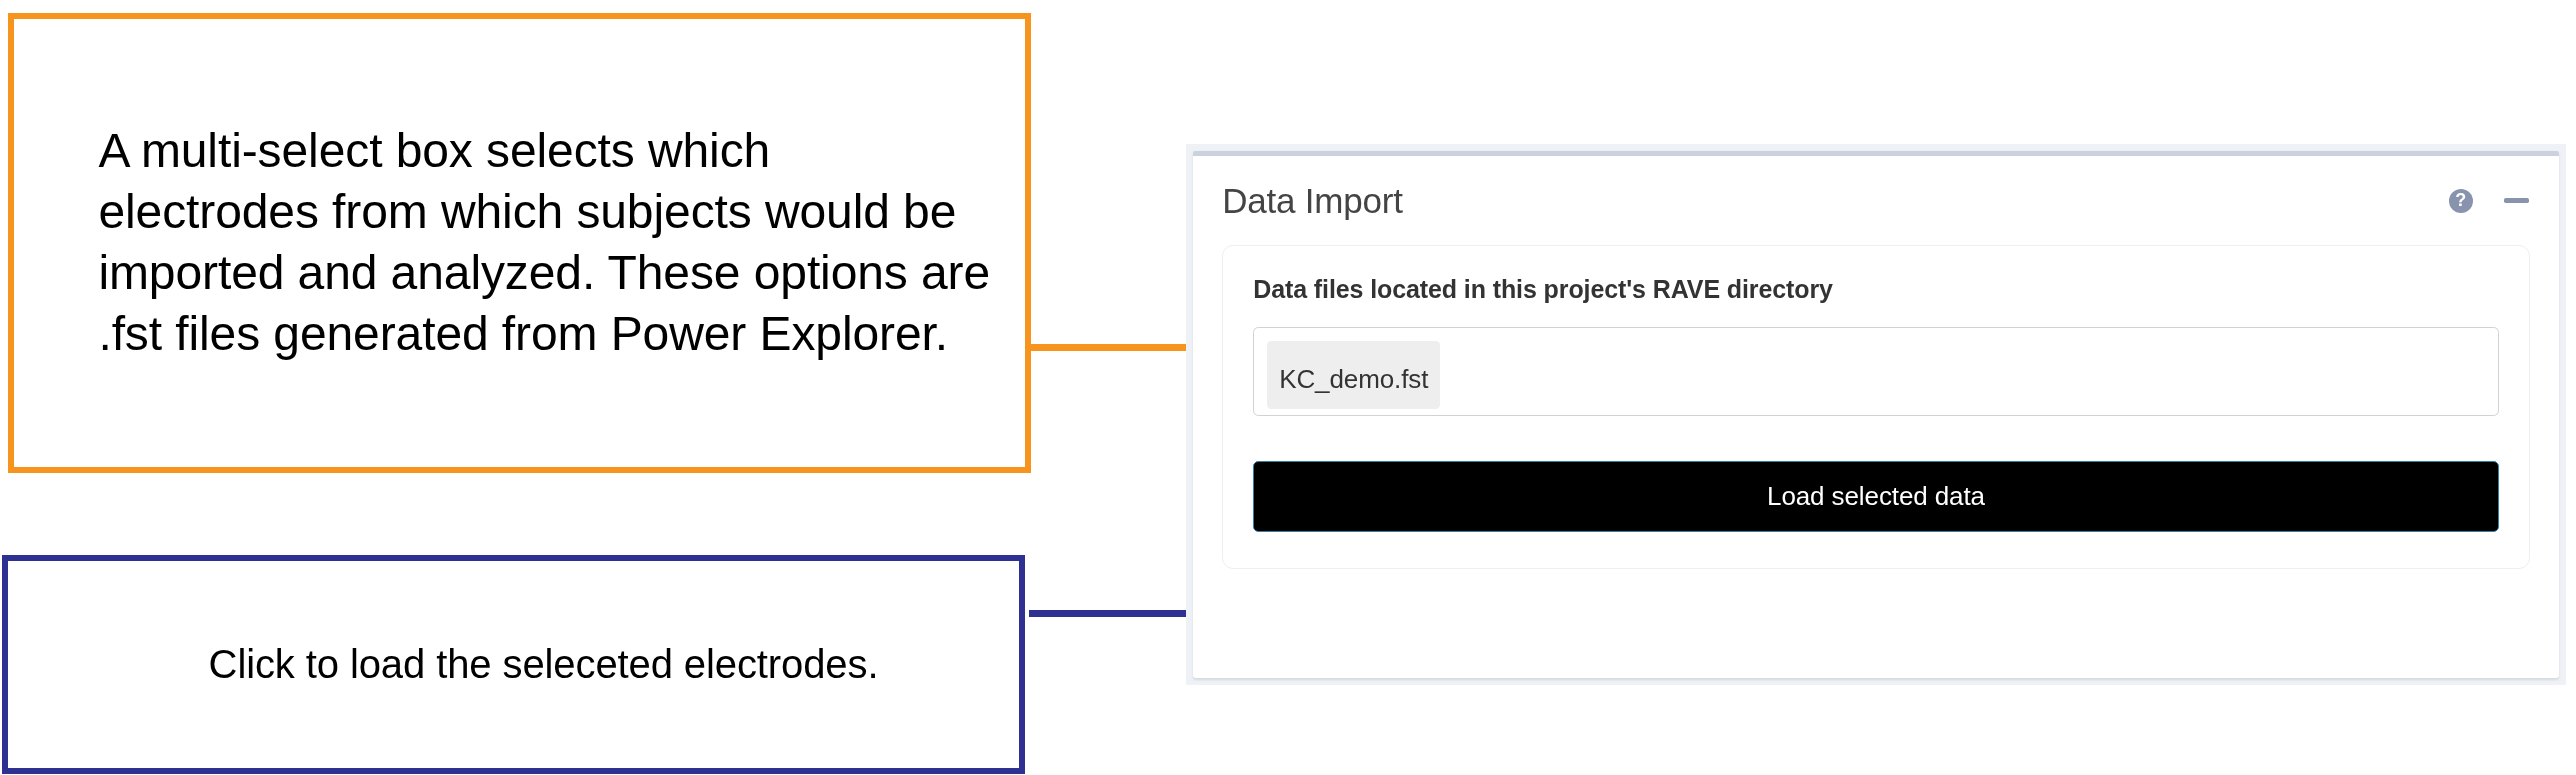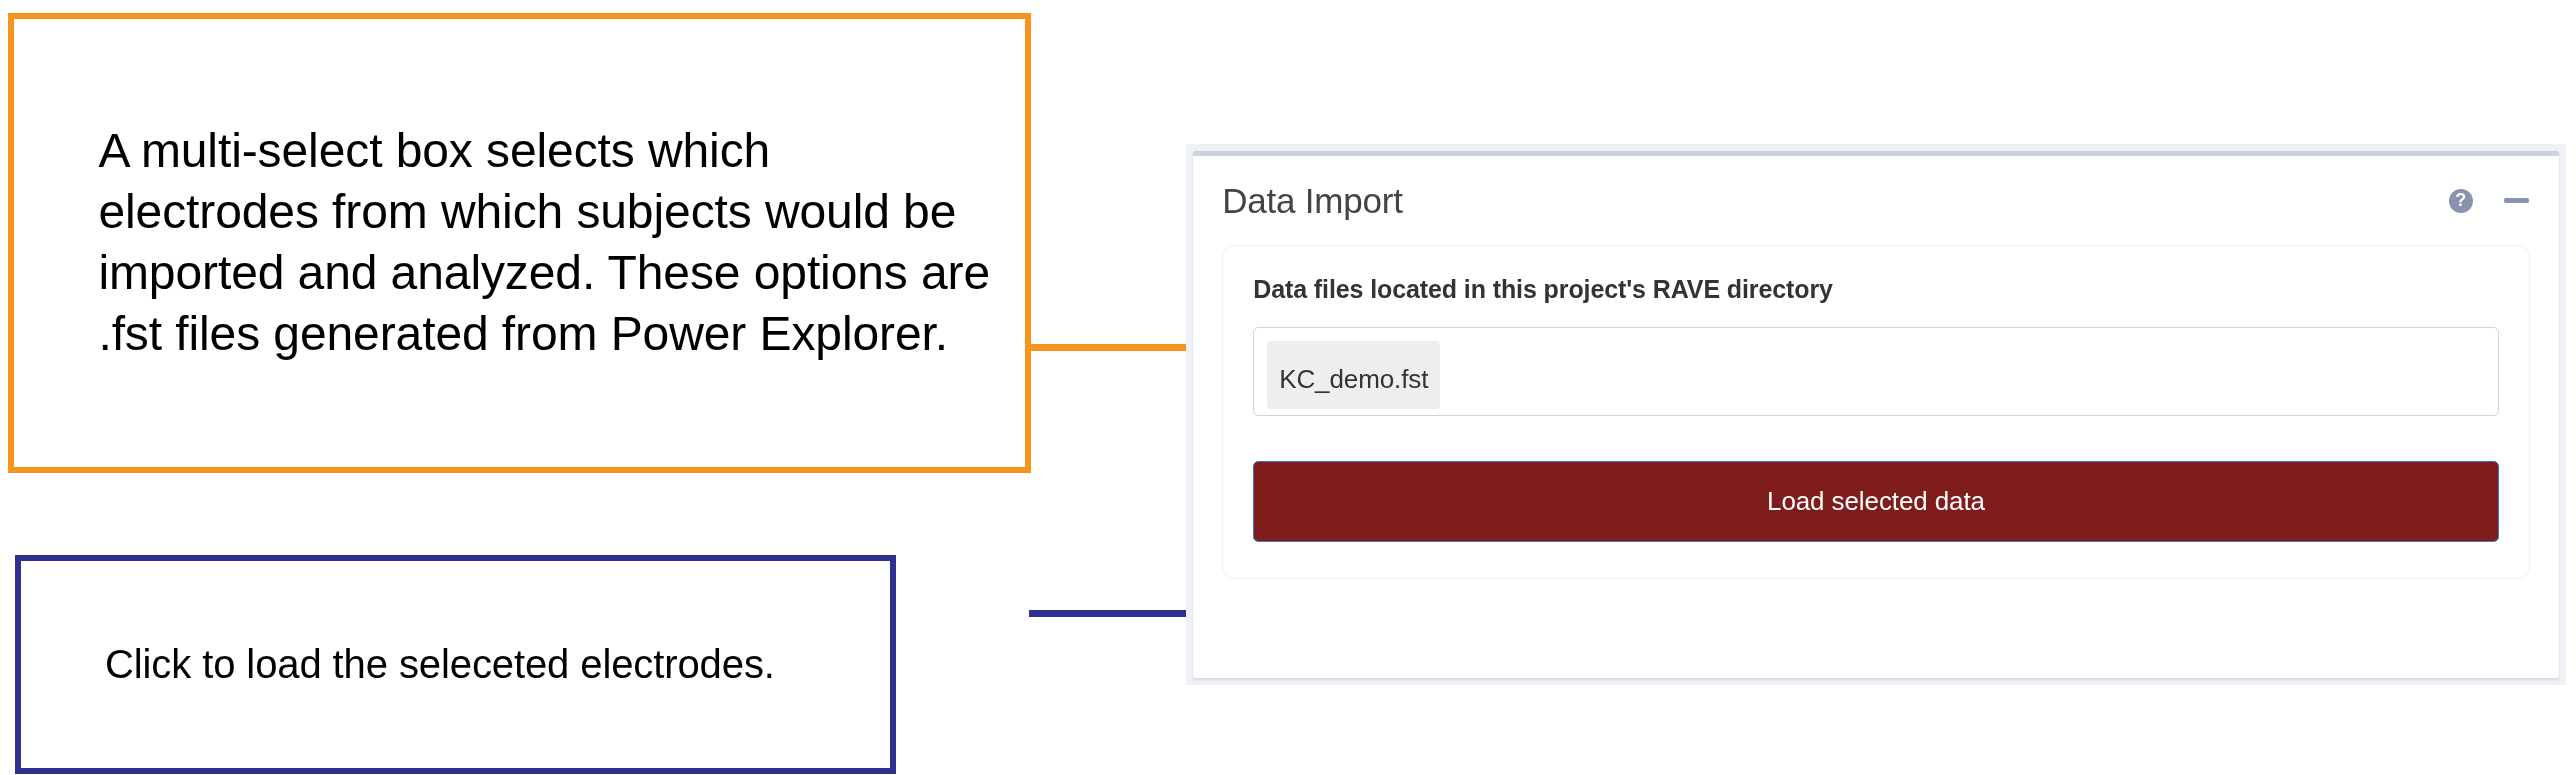--- a/index.html
+++ b/index.html
@@ -37,25 +37,26 @@
   }
   #callout-multiselect .callout-text {
     font-size: 48px;
     line-height: 1.27;
     padding-left: 84px;
     padding-right: 24px;
     letter-spacing: -0.1px;
   }
 
   #callout-loadbtn {
-    left: 15px;
+    left: 2px;
     top: 555px;
-    width: 881px;
+    width: 1023px;
     height: 219px;
     border: 6.6px solid #2E3192;
+    justify-content: center;
   }
   #callout-loadbtn .callout-text {
     font-size: 40px;
     line-height: 1.27;
     padding-left: 84px;
     padding-right: 24px;
     letter-spacing: -0.1px;
   }
 
   
@@ -177,22 +178,22 @@
     color: #333333;
     font-size: 26px;
     line-height: 1;
     padding: 25px 12px 17px 12px;
     letter-spacing: -0.1px;
   }
 
   #load-button {
     margin-top: 45px;
     width: 100%;
-    height: 81px;
-    background: #7f1d1d;
+    height: 71px;
+    background: #000000;
     border: 1.2px solid #357fab;
     border-radius: 5.4px;
     color: #ffffff;
     font-size: 26px;
     font-family: "Liberation Sans", sans-serif;
     letter-spacing: -0.1px;
     display: flex;
     align-items: center;
     justify-content: center;
     cursor: pointer;

